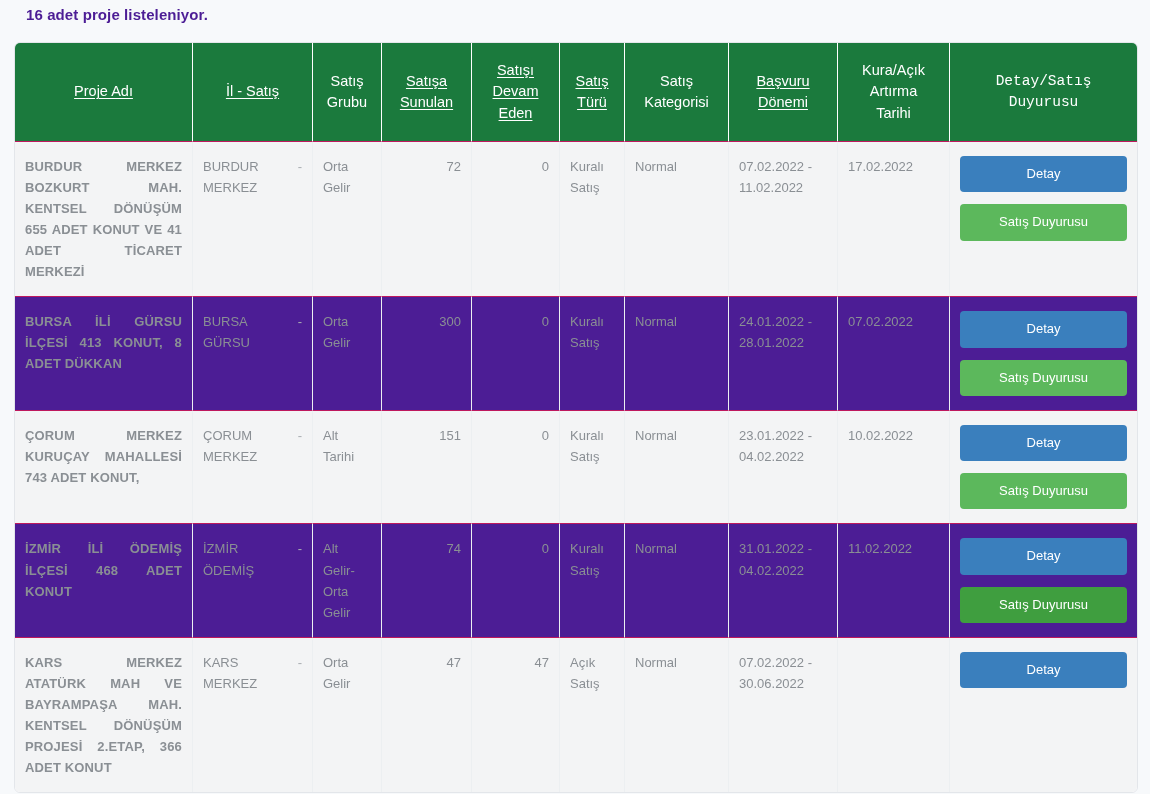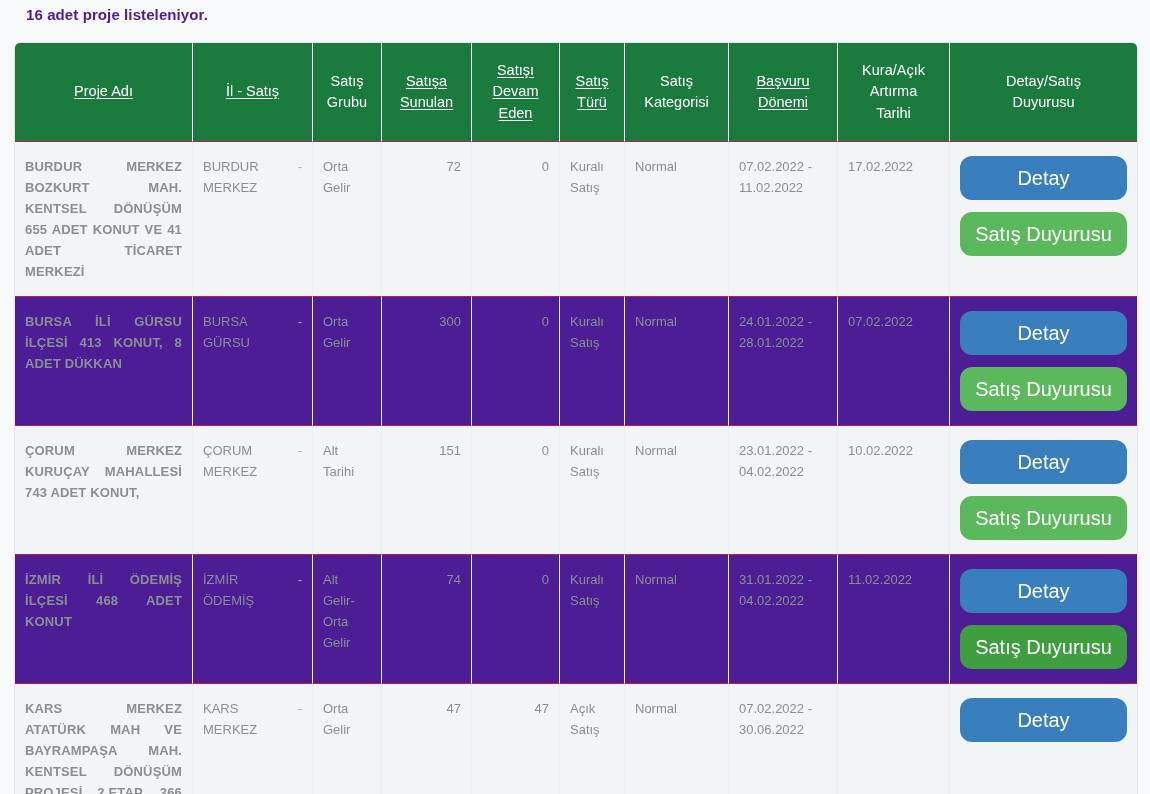--- a/index.html
+++ b/index.html
@@ -50,21 +50,21 @@
     color: #ffffff;
     font-size: 14.5px;
     font-weight: 400;
     text-align: center;
     vertical-align: middle;
     padding: 10px 6px;
     height: 98px;
     border-right: 1px solid #ffffff;
     line-height: 1.45;
   }
-  table.projects thead th:last-child { border-right: none; }
+  table.projects thead th:last-child { border-right: none; font-family: Liberation Mono, monospace; }
   table.projects thead th .sortable {
     text-decoration: underline;
     text-underline-offset: 2px;
     cursor: pointer;
     color: #ffffff;
   }
   table.projects thead th .plain { text-decoration: none; }
 
   table.projects tbody td {
     font-size: 13px;
@@ -99,23 +99,23 @@
     color: #a9aeb2;
   }
   td.actions {
     padding: 14px 12px;
     text-align: center;
   }
   .btn {
     display: block;
     width: 100%;
     border: none;
-    border-radius: 12px;
+    border-radius: 4px;
     color: #ffffff;
-    font-size: 20px;
+    font-size: 13px;
     font-family: "Liberation Sans", sans-serif;
     padding: 11px 8px;
     cursor: pointer;
     text-align: center;
     line-height: 1.1;
   }
   .btn-detay { background: #3a7fbd; }
   .btn-duyuru { background: #5cb85c; margin-top: 12px; text-align: center; }
   .btn-duyuru.dark { background: #3f9e3f; }
 

